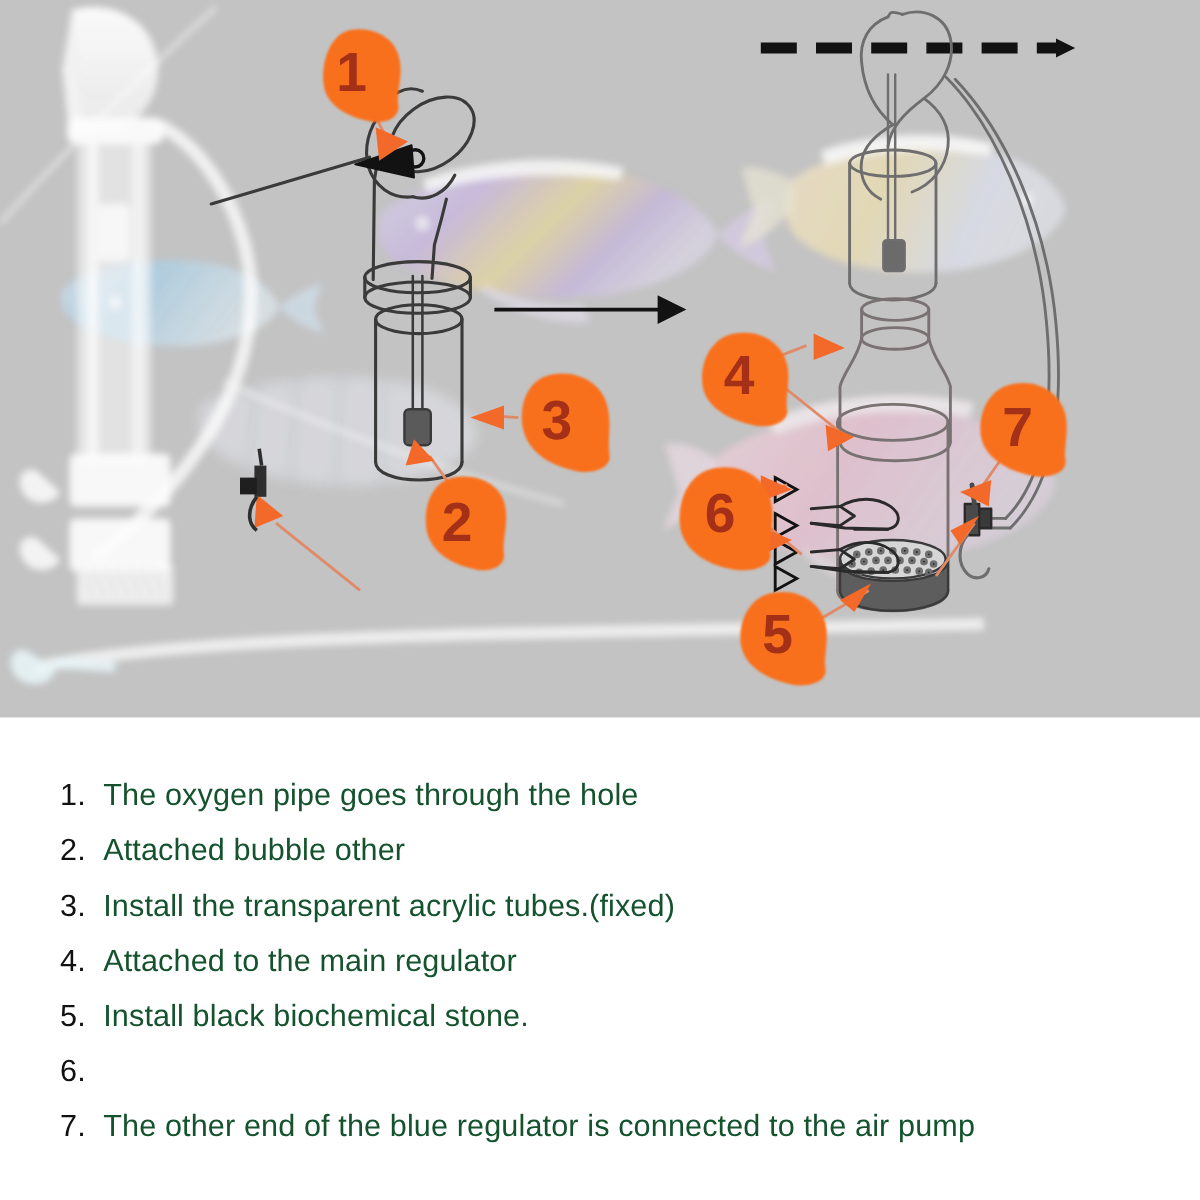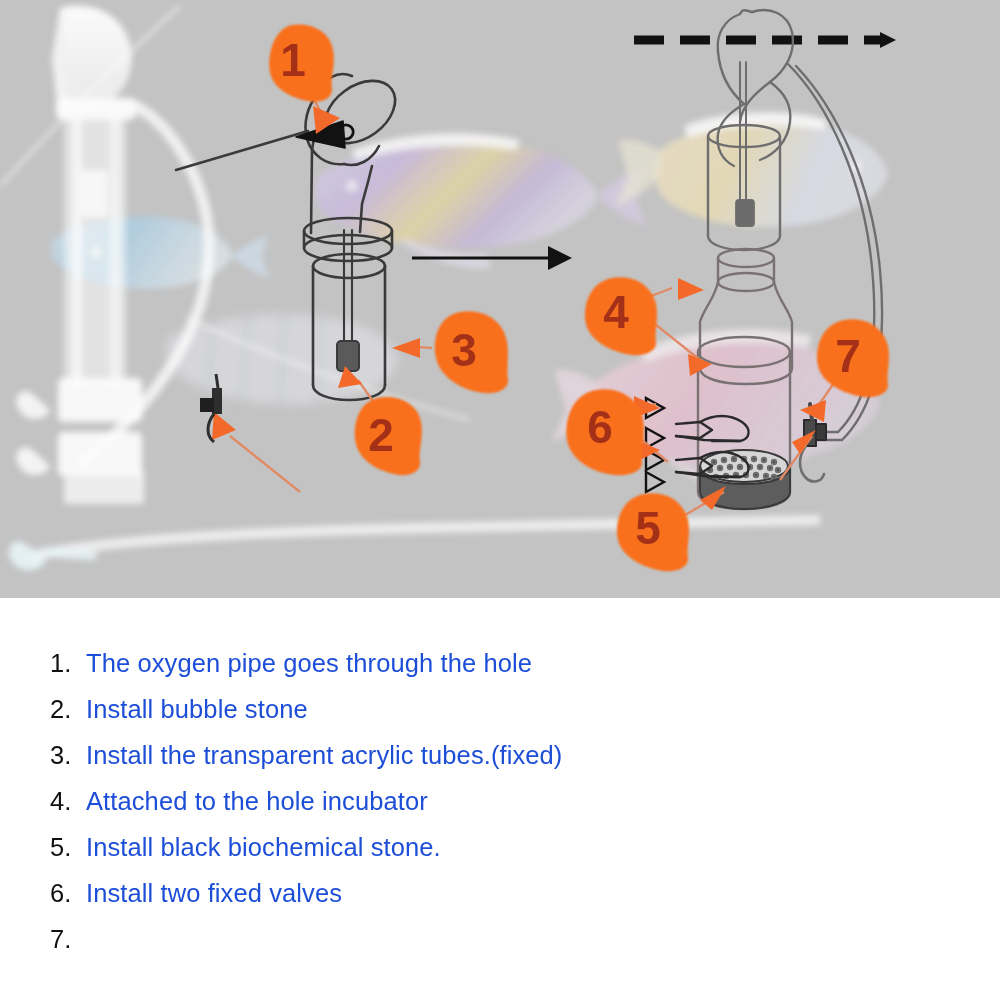--- a/index.html
+++ b/index.html
@@ -60,21 +60,21 @@
     white-space: nowrap;
   }
 
   .instruction-num {
     width: 36px;
     flex: 0 0 36px;
     color: #111111;
   }
 
   .instruction-text {
-    color: #1d4ed8;
+    color: #14532d;
   }
 </style>
 </head>
 <body>
 
 <div id="page">
 
   <div id="diagram-panel">
 
     <svg id="diagram-svg" viewBox="0 0 1000 598" xmlns="http://www.w3.org/2000/svg">
@@ -481,41 +481,41 @@
 
   <div id="instructions-panel">
 
     <div class="instruction-row">
       <span class="instruction-num">1.</span>
       <span class="instruction-text">The oxygen pipe goes through the hole</span>
     </div>
 
     <div class="instruction-row">
       <span class="instruction-num">2.</span>
-      <span class="instruction-text">Install bubble stone</span>
+      <span class="instruction-text">Attached bubble other</span>
     </div>
 
     <div class="instruction-row">
       <span class="instruction-num">3.</span>
       <span class="instruction-text">Install the transparent acrylic tubes.(fixed)</span>
     </div>
 
     <div class="instruction-row">
       <span class="instruction-num">4.</span>
-      <span class="instruction-text">Attached to the hole incubator</span>
+      <span class="instruction-text">Attached to the main regulator</span>
     </div>
 
     <div class="instruction-row">
       <span class="instruction-num">5.</span>
       <span class="instruction-text">Install black biochemical stone.</span>
     </div>
 
     <div class="instruction-row">
       <span class="instruction-num">6.</span>
-      <span class="instruction-text">Install two fixed valves</span>
     </div>
 
     <div class="instruction-row">
       <span class="instruction-num">7.</span>
+      <span class="instruction-text">The other end of the blue regulator is connected to the air pump</span>
     </div>
 
   </div>
 </div>
 
 </body></html>

